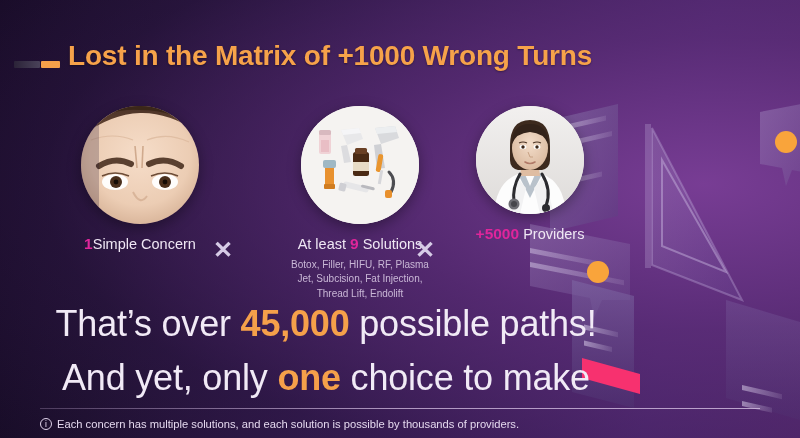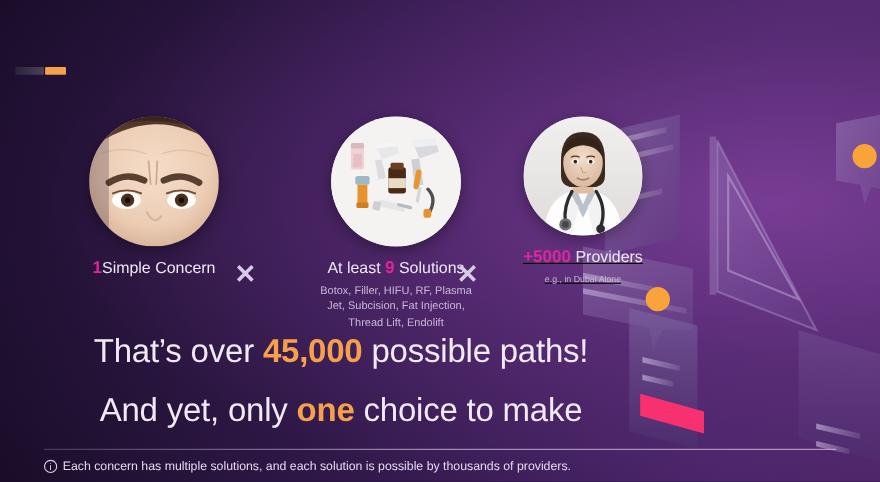--- a/index.html
+++ b/index.html
@@ -33,21 +33,21 @@
     color:#f6a24a;
     text-shadow:0 1px 2px rgba(0,0,0,.35);
     white-space:nowrap;
   }
 
   
   .trio{ position:absolute; left:52px; top:106px; width:570px; height:180px; }
   .item{ position:absolute; top:0; text-align:center; }
   .item.i1{ left:18px;   width:140px; }
   .item.i2{ left:196px; width:152px;margin-left:36px; }
-  .item.i3{ left:398px; width:160px;text-decoration:underline; }
+  .item.i3{ left:398px; width:160px; }
 
   .circ{
     border-radius:50%;
     margin:0 auto;
     overflow:hidden;
     position:relative;
     box-shadow:0 4px 14px rgba(0,0,0,.35);
   }
   .c1{ width:118px; height:118px; }
   .c2{ width:118px; height:118px; background:#f4f2f0; }
@@ -72,22 +72,22 @@
   .times{
     position:absolute; top:132px;
     font-size:24px; font-weight:bold; color:#d6cbe6;
     line-height:1;
   }
   .times.t1{ left:161px; }
   .times.t2{ left:363px; }
 
   
   .stmt{
-    position:absolute; left:0; width:620px; text-align:center;
-    color:#f1eaf6; font-size:30px; font-weight:300; letter-spacing:-0.2px;
+    position:absolute; left:16px; width:620px; text-align:center;
+    color:#f1eaf6; font-size:36px; font-weight:300; letter-spacing:-0.2px;
     white-space:nowrap;
   }
   .stmt b{ color:#f5a04a; font-weight:bold; }
   .stmt.s1{ top:303px; }
   .stmt.s2{ top:357px; }
 
   
   .divider{
     position:absolute; left:40px; top:408px; width:720px; height:1px;
     background:linear-gradient(90deg, rgba(200,175,215,.28), rgba(214,192,228,.75) 50%, rgba(214,192,228,.8));
@@ -176,20 +176,21 @@
       <rect x="212" y="336" width="40" height="5" fill="url(#glight)" transform="skewY(13)"></rect>
       <rect x="212" y="352" width="30" height="5" fill="url(#glight)" transform="skewY(13)"></rect>
     </g>
   </svg>
 
   <div class="accent-line">
     <span class="seg-dark"></span>
     <span class="seg-orange"></span>
   </div>
 
+  <h1 class="title">Lost in the Matrix of +1000 Wrong Turns</h1>
 
   <div class="trio">
 
     <div class="item i1">
       <div class="circ c1">
         <svg viewBox="0 0 118 118" width="118" height="118">
           <defs>
             <radialGradient id="skin" cx="50%" cy="42%" r="68%">
               <stop offset="0%" stop-color="#f6ddc9"></stop>
               <stop offset="62%" stop-color="#eccdb4"></stop>
@@ -328,21 +329,20 @@
           <path d="M44 68 Q36 82 38 96" stroke="#2c2c30" stroke-width="3" fill="none" stroke-linecap="round"></path>
           <path d="M66 68 Q76 84 70 100" stroke="#2c2c30" stroke-width="3" fill="none" stroke-linecap="round"></path>
           <circle cx="38" cy="98" r="5.5" fill="#6d6d73"></circle>
           <circle cx="38" cy="98" r="3" fill="#46464b"></circle>
           <circle cx="70" cy="102" r="4" fill="#2c2c30"></circle>
         </svg>
       </div>
       <div class="lbl">
         <span class="num">+5000</span> <span>Providers</span>
       </div>
-      <div class="sub">e.g., in Dubai Alone</div>
     </div>
   </div>
 
   <div class="stmt s1">
     <span>That’s over </span><b>45,000</b><span> possible paths!</span>
   </div>
   <div class="stmt s2">
     <span>And yet, only </span><b>one</b><span> choice to make</span>
   </div>
 

